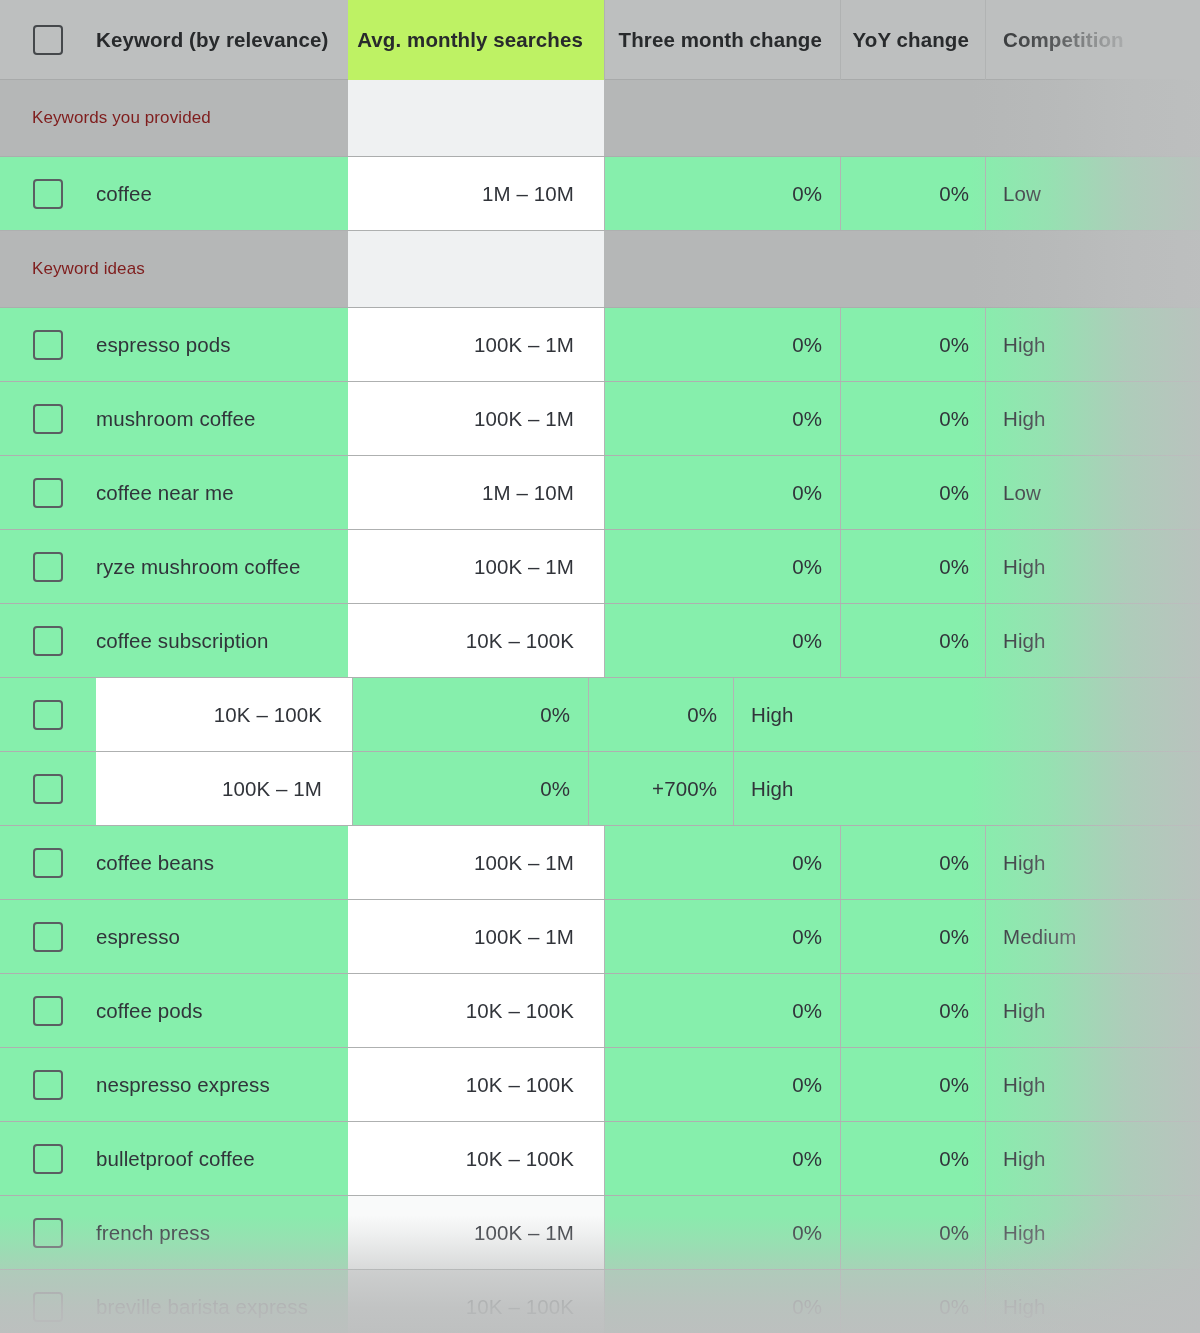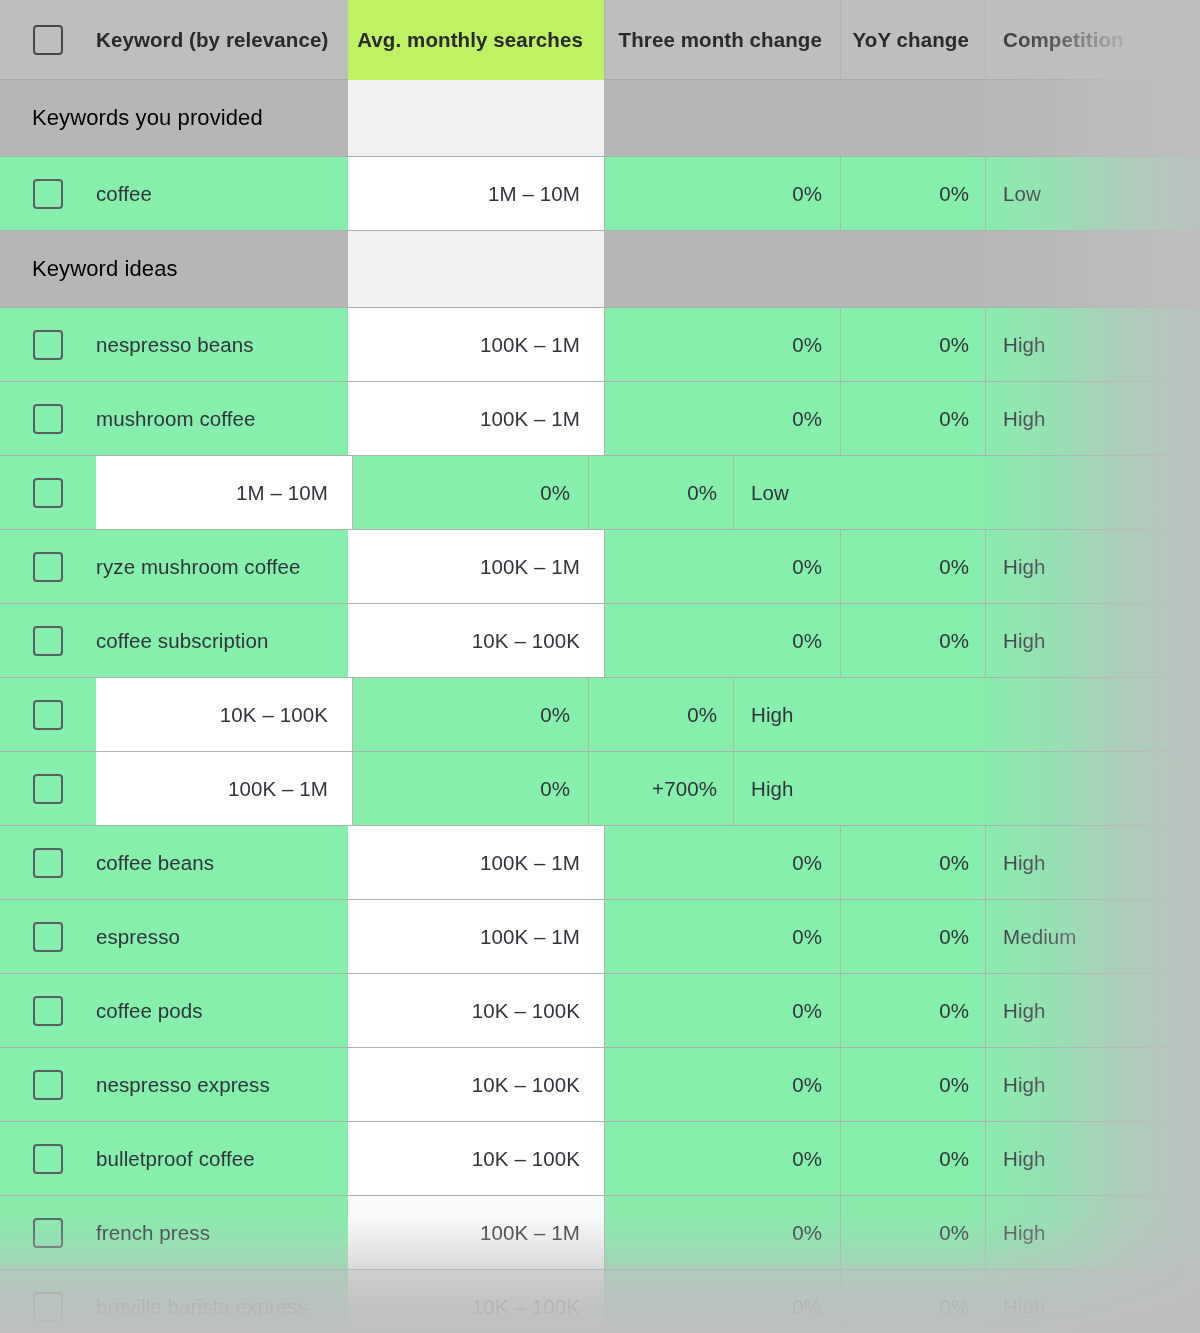--- a/index.html
+++ b/index.html
@@ -74,22 +74,22 @@
   .group-row {
     display: flex;
     align-items: center;
     height: 77px;
     background: #b5b7b7;
     border-bottom: 1px solid #abadad;
     position: relative;
   }
   .group-row .group-label {
     padding-left: 32px;
-    font-size: 22px;
-    color: #000000;
+    font-size: 17px;
+    color: #7f1d1d;
     letter-spacing: 0.1px;
     width: 348px;
     flex: 0 0 348px;
     display: flex;
     align-items: center;
     height: 100%;
   }
   .group-row .group-avg {
     width: 256px;
     flex: 0 0 256px;
@@ -114,21 +114,21 @@
     display: flex;
     align-items: center;
     font-size: 20.5px;
     color: #31343a;
     letter-spacing: 0.1px;
   }
   .data-row .col-check { justify-content: center; }
   .data-row .col-keyword { justify-content: flex-start; }
   .data-row .col-avg {
     justify-content: flex-end;
-    padding-right: 24px;
+    padding-right: 30px;
     background: #ffffff;
   }
   .data-row .col-three {
     justify-content: flex-end;
     padding-right: 18px;
     border-left: 1px solid #b2b4b4;
   }
   .data-row .col-yoy {
     justify-content: flex-end;
     padding-right: 16px;
@@ -229,40 +229,41 @@
       </div>
       <div class="group-row">
         <div class="group-label">Keyword ideas</div>
         <div class="group-avg"></div>
         <div class="group-rest"></div>
       </div>
       <div class="data-row">
         <div class="cell col-check">
           <span class="checkbox"></span>
         </div>
-        <div class="cell col-keyword">nespresso beans</div>
+        <div class="cell col-keyword">espresso pods</div>
         <div class="cell col-avg">100K – 1M</div>
         <div class="cell col-three">0%</div>
         <div class="cell col-yoy">0%</div>
         <div class="cell col-comp">High</div>
       </div>
       <div class="data-row">
         <div class="cell col-check">
           <span class="checkbox"></span>
         </div>
         <div class="cell col-keyword">mushroom coffee</div>
         <div class="cell col-avg">100K – 1M</div>
         <div class="cell col-three">0%</div>
         <div class="cell col-yoy">0%</div>
         <div class="cell col-comp">High</div>
       </div>
       <div class="data-row">
         <div class="cell col-check">
           <span class="checkbox"></span>
         </div>
+        <div class="cell col-keyword">coffee near me</div>
         <div class="cell col-avg">1M – 10M</div>
         <div class="cell col-three">0%</div>
         <div class="cell col-yoy">0%</div>
         <div class="cell col-comp">Low</div>
       </div>
       <div class="data-row">
         <div class="cell col-check">
           <span class="checkbox"></span>
         </div>
         <div class="cell col-keyword">ryze mushroom coffee</div>

